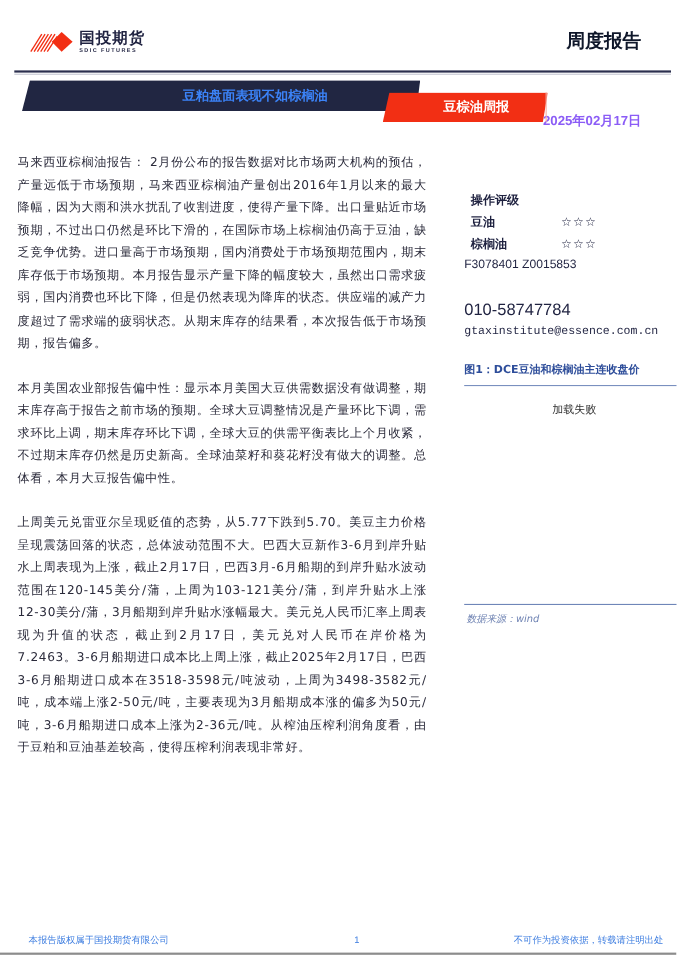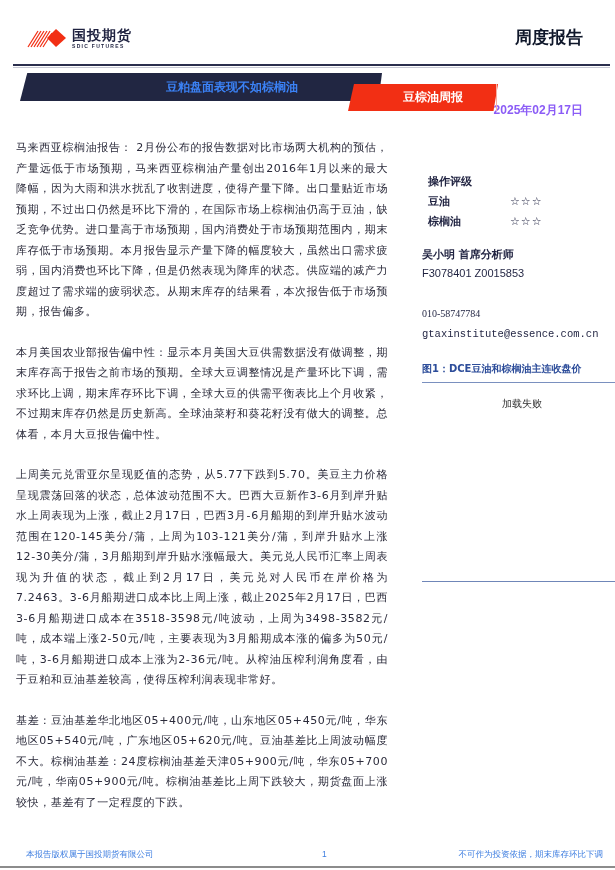--- a/index.html
+++ b/index.html
@@ -27,21 +27,21 @@
     .main { position: absolute; left: 16px; top: 138px; width: 372px; font-size: 11px; line-height: 20.5px; color: #2a2a3a; letter-spacing: 0.6px; text-align: justify; }
     .main p { margin: 0 0 20px 0; }
 
     .side { position: absolute; left: 422px; top: 140px; width: 190px; color: #1f2240; margin-top: 32px; }
     .rating-title { font-size: 11px; font-weight: bold; line-height: 20px; margin-left: 6px; }
     .rating-row { display: flex; font-size: 11px; line-height: 20px; margin-left: 6px; }
     .rating-name { width: 82px; font-weight: bold; }
     .rating-stars { letter-spacing: 1px; font-size: 11px; color: #1f2240; }
     .analyst { margin-top: 14px; font-size: 11px; font-weight: bold; line-height: 18px; }
     .analyst-id { font-family: "Liberation Sans", sans-serif; font-size: 11px; line-height: 18px; }
-    .contact-phone { margin-top: 22px; font-family: Liberation Serif, serif; font-size: 10px; line-height: 20px; }
+    .contact-phone { margin-top: 22px; font-family: Liberation Sans, sans-serif; font-size: 15px; line-height: 20px; }
     .contact-email { font-family: "Liberation Mono", monospace; font-size: 10.5px; line-height: 20px; }
     .fig-title { margin-top: 16px; font-size: 10px; font-weight: bold; color: #2d4d9a; line-height: 18px; }
     .fig-rule { height: 1px; background: #7a90bf; margin-top: 4px; width: 200px; }
     .fig-area { height: 198px; position: relative; width: 200px; }
     .fig-loading { position: absolute; left: 0; width: 200px; top: 14px; text-align: center; font-size: 10px; color: #333; }
     .fig-rule2 { height: 1px; background: #6f86b8; width: 200px; }
     .fig-source { margin-top: 6px; margin-left: 2px; font-size: 9px; font-style: italic; color: #6f83b3; }
 
     .footer { position: absolute; left: 12px; right: 0; top: 849px; height: 14px; font-size: 8.5px; color: #3d7de0; }
     .footer-left { position: absolute; left: 14px; }
@@ -81,43 +81,42 @@
 </div>
 <div class="tag-band">
   <span class="tag-text">豆棕油周报</span>
 </div>
 <div class="tag-edge"></div>
 
 <div class="main">
   <p>马来西亚棕榈油报告： 2月份公布的报告数据对比市场两大机构的预估，产量远低于市场预期，马来西亚棕榈油产量创出2016年1月以来的最大降幅，因为大雨和洪水扰乱了收割进度，使得产量下降。出口量贴近市场预期，不过出口仍然是环比下滑的，在国际市场上棕榈油仍高于豆油，缺乏竞争优势。进口量高于市场预期，国内消费处于市场预期范围内，期末库存低于市场预期。本月报告显示产量下降的幅度较大，虽然出口需求疲弱，国内消费也环比下降，但是仍然表现为降库的状态。供应端的减产力度超过了需求端的疲弱状态。从期末库存的结果看，本次报告低于市场预期，报告偏多。</p>
   <p>本月美国农业部报告偏中性：显示本月美国大豆供需数据没有做调整，期末库存高于报告之前市场的预期。全球大豆调整情况是产量环比下调，需求环比上调，期末库存环比下调，全球大豆的供需平衡表比上个月收紧，不过期末库存仍然是历史新高。全球油菜籽和葵花籽没有做大的调整。总体看，本月大豆报告偏中性。</p>
   <p>上周美元兑雷亚尔呈现贬值的态势，从5.77下跌到5.70。美豆主力价格呈现震荡回落的状态，总体波动范围不大。巴西大豆新作3-6月到岸升贴水上周表现为上涨，截止2月17日，巴西3月-6月船期的到岸升贴水波动范围在120-145美分/蒲，上周为103-121美分/蒲，到岸升贴水上涨12-30美分/蒲，3月船期到岸升贴水涨幅最大。美元兑人民币汇率上周表现为升值的状态，截止到2月17日，美元兑对人民币在岸价格为7.2463。3-6月船期进口成本比上周上涨，截止2025年2月17日，巴西3-6月船期进口成本在3518-3598元/吨波动，上周为3498-3582元/吨，成本端上涨2-50元/吨，主要表现为3月船期成本涨的偏多为50元/吨，3-6月船期进口成本上涨为2-36元/吨。从榨油压榨利润角度看，由于豆粕和豆油基差较高，使得压榨利润表现非常好。</p>
-  <p>基差：豆油基差华北地区05+400元/吨，山东地区05+450元/吨，华东地区05+540元/吨，广东地区05+620元/吨。豆油基差比上周波动幅度不大。棕榈油基差：24度棕榈油基差天津05+900元/吨，华东05+700元/吨，华南05+900元/吨。棕榈油基差比上周下跌较大，期货盘面上涨较快，基差有了一定程度的下跌。</p>
 </div>
 
 <div class="side">
   <div class="rating-title">操作评级</div>
   <div class="rating-row">
     <span class="rating-name">豆油</span>
     <span class="rating-stars">☆☆☆</span>
   </div>
   <div class="rating-row">
     <span class="rating-name">棕榈油</span>
     <span class="rating-stars">☆☆☆</span>
   </div>
-  <div class="analyst">吴小明 首席分析师</div>
   <div class="analyst-id">F3078401 Z0015853</div>
   <div class="contact-phone">010-58747784</div>
   <div class="contact-email">gtaxinstitute@essence.com.cn</div>
   <div class="fig-title">图1：DCE豆油和棕榈油主连收盘价</div>
   <div class="fig-rule"></div>
   <div class="fig-area">
     <div class="fig-loading">加载失败</div>
   </div>
   <div class="fig-rule2"></div>
+  <div class="fig-source">数据来源：wind</div>
 </div>
 
 <div class="footer">
   <span class="footer-left">本报告版权属于国投期货有限公司</span>
   <span class="footer-page">1</span>
-  <span class="footer-right">不可作为投资依据，期末库存环比下调</span>
+  <span class="footer-right">不可作为投资依据，转载请注明出处</span>
 </div>
 <div class="footer-rule"></div>
 
 </body></html>

